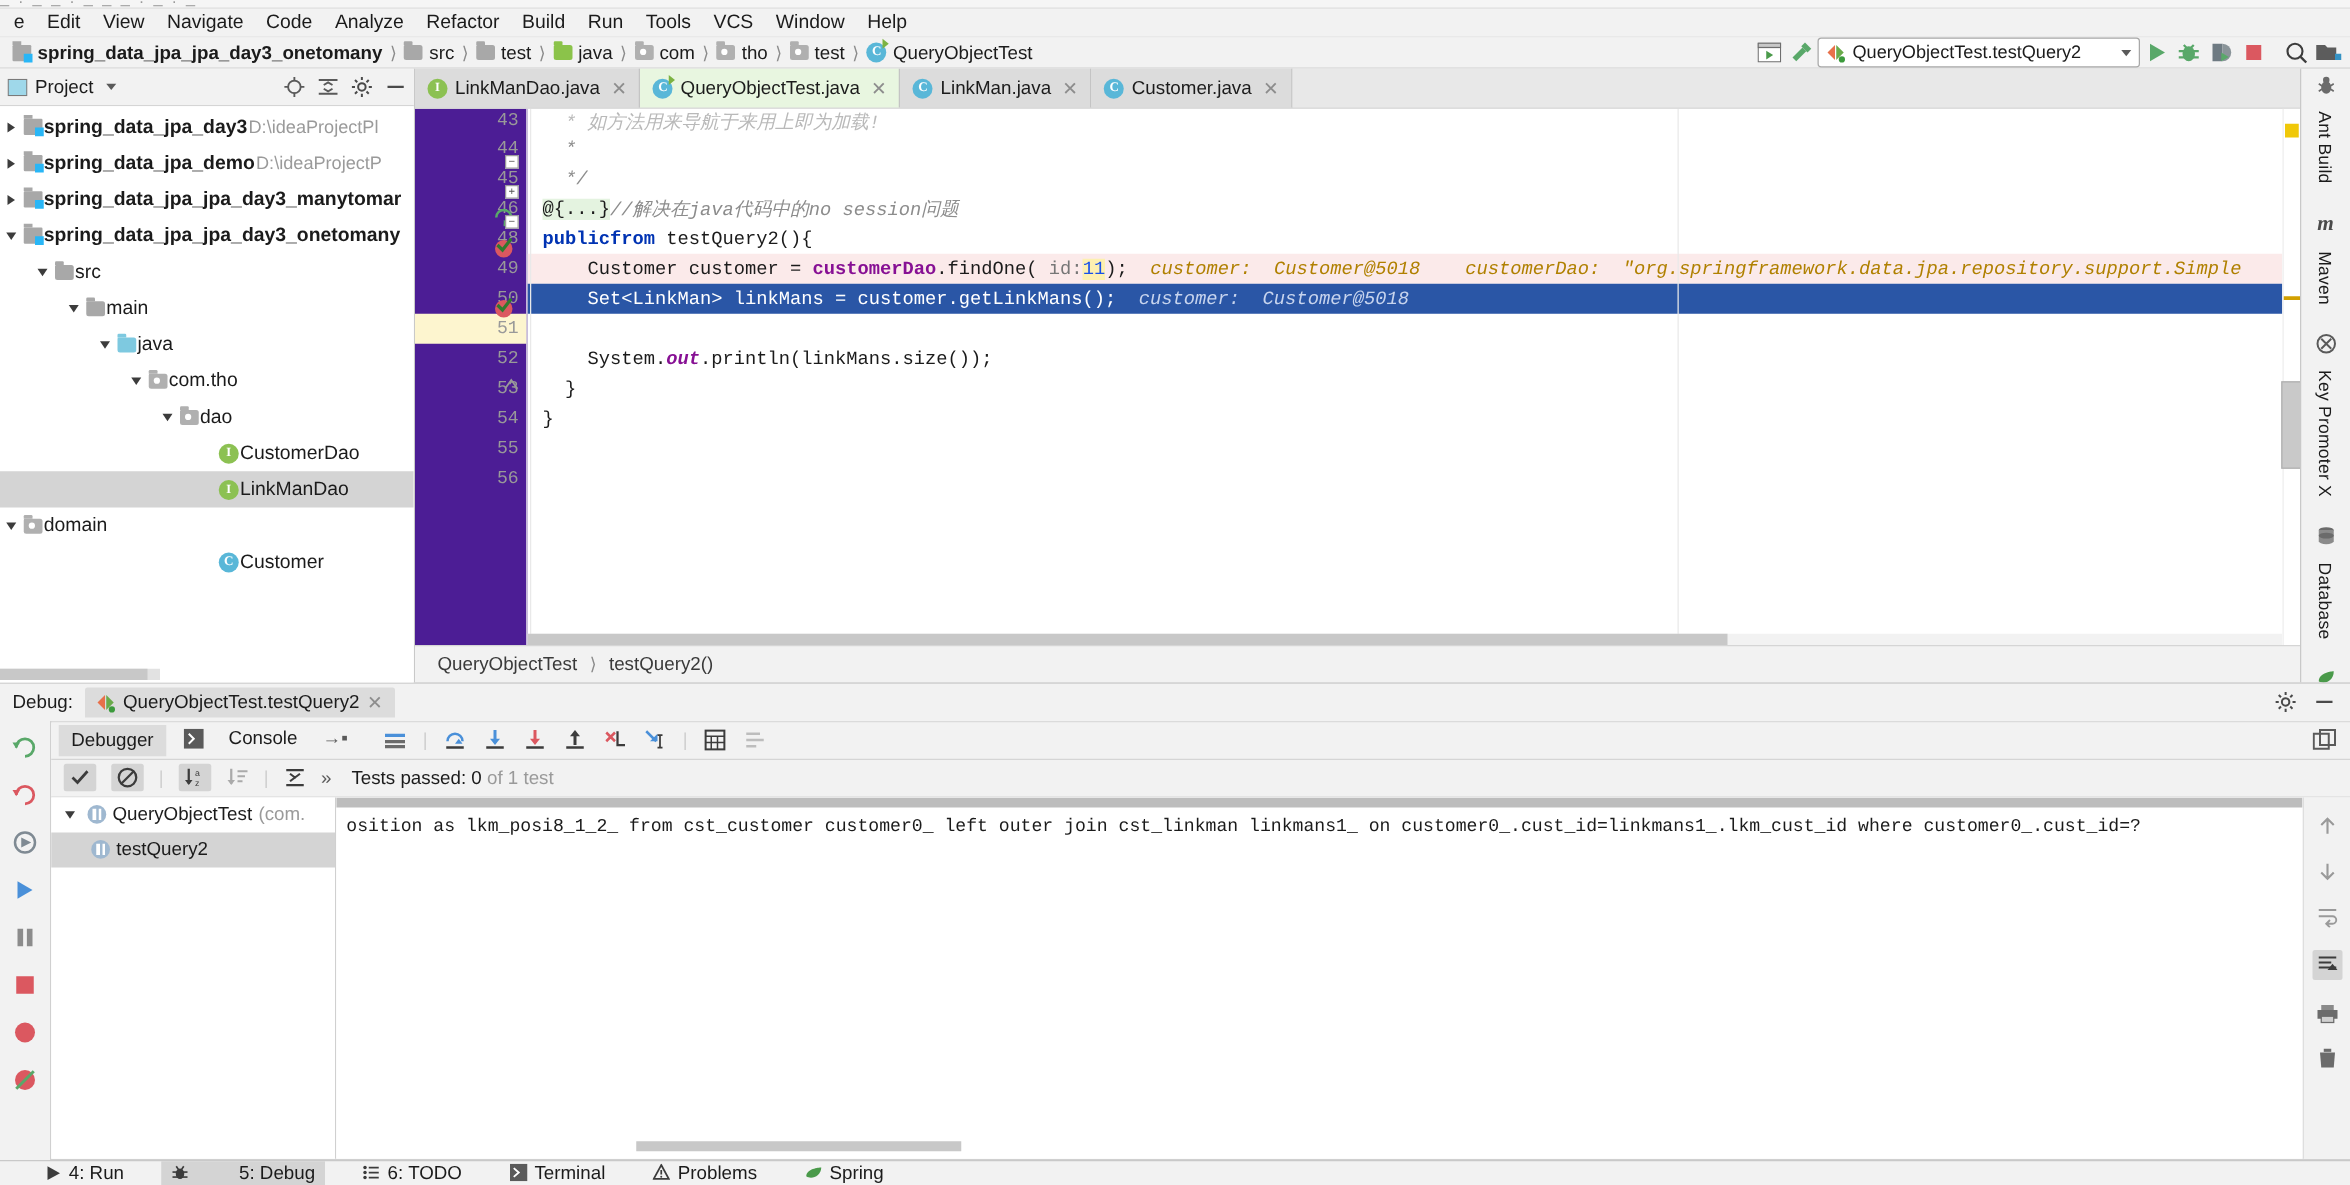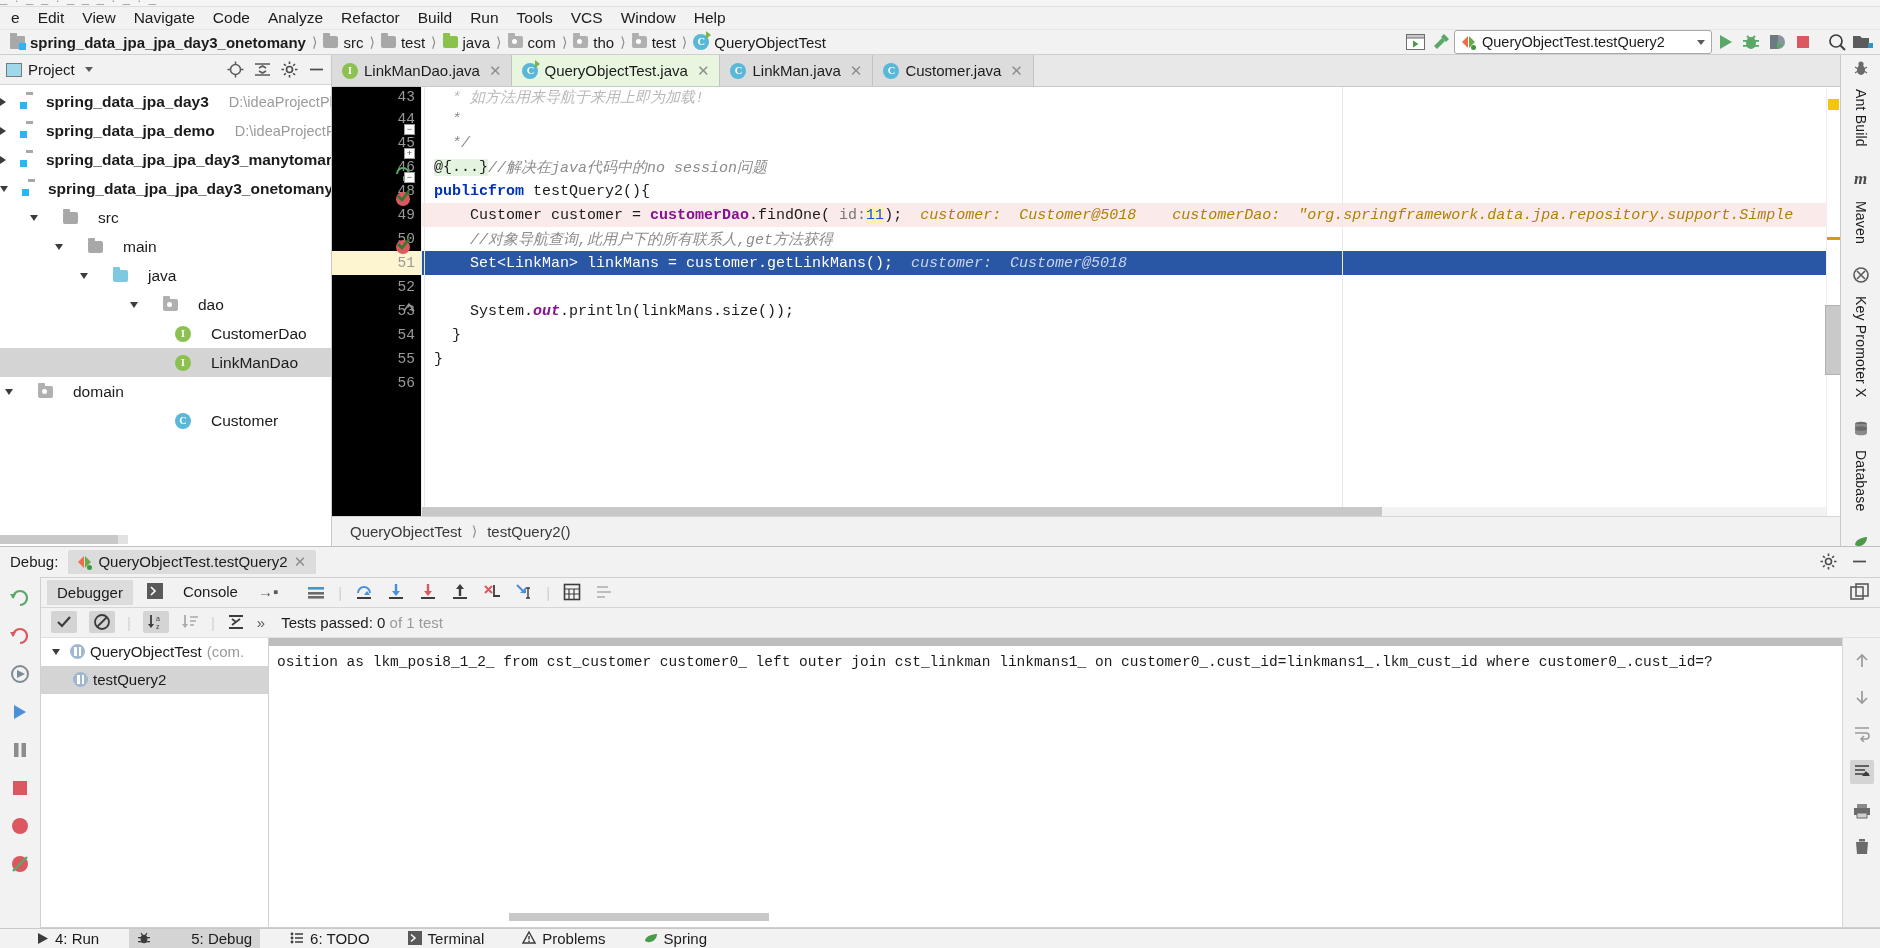--- a/index.html
+++ b/index.html
@@ -60,37 +60,37 @@
   .middle{ display:flex; flex:1 1 auto; min-height:0; }
   .leftcol{ width:332px; background:#fff; display:flex; flex-direction:column; border-right:1px solid #c9c9c9;}
   .centercol{ flex:1 1 auto; display:flex; flex-direction:column; min-width:0; background:#fff;}
   .rightbar{ width:40px; background:#f2f2f2; border-left:1px solid #c9c9c9; display:flex; flex-direction:column; align-items:center; padding-top:4px;}
 
   
   .pwhead{ height:30px; background:#f2f2f2; display:flex; align-items:center; padding:0 6px; border-bottom:1px solid #d5d5d5; gap:6px;}
   .pwhead .ttl{ font-size:15px; }
   .pwicons{ margin-left:auto; display:flex; align-items:center; gap:10px; color:#555;}
   .tree{ flex:1 1 auto; overflow:hidden; background:#fff; padding-top:2px; position:relative;}
-  .trow{ height:29px; display:flex; align-items:center; gap:20px; padding-right:4px; white-space:nowrap; font-size:15.5px;}
+  .trow{ height:29px; display:flex; align-items:center; gap:1px; padding-right:4px; white-space:nowrap; font-size:15.5px;}
   .trow.sel{ background:#d4d4d4; }
   .tw{ width:18px; display:flex; align-items:center; justify-content:center; color:#3c3c3c; font-size:12px;}
   .arr-r::before{content:"";display:inline-block;width:0;height:0;border-left:6px solid #3c3c3c;border-top:4px solid transparent;border-bottom:4px solid transparent;}
   .arr-d::before{content:"";display:inline-block;width:0;height:0;border-top:6px solid #3c3c3c;border-left:4px solid transparent;border-right:4px solid transparent;}
   .tname{ font-weight:normal; }
   .tname.b{ font-weight:bold; }
   .tpath{ color:#9a9a9a; font-size:14.5px; }
 
   
   .tabs{ height:32px; background:#e8e8e8; display:flex; align-items:stretch; border-bottom:1px solid #c9c9c9;}
   .tab{ display:flex; align-items:center; gap:6px; padding:0 10px; background:#dcdcdc; border-right:1px solid #c4c4c4; font-size:15px; color:#1b1b1b;}
   .tab.active{ background:#e8f6e0; }
   .tab .x{ color:#8d8d8d; font-size:15px; margin-left:3px;}
 
   .editor{ flex:1 1 auto; display:flex; min-height:0; background:#fff; position:relative; overflow:hidden;}
-  .gutter{ width:90px; background:#000000; border-right:1px solid #eee; position:relative;}
+  .gutter{ width:90px; background:#4c1d95; border-right:1px solid #eee; position:relative;}
   .gline{ height:24px; display:flex; align-items:center; justify-content:flex-end; padding-right:6px; font-family:"Liberation Mono",monospace; font-size:14.5px; color:#999;}
   .gmark{ position:absolute; }
   .code{ flex:1 1 auto; position:relative; font-family:"Liberation Mono",monospace; font-size:15px; overflow:hidden; white-space:nowrap;}
   .cline{ height:24px; display:flex; align-items:center; padding-left:12px; white-space:pre; }
   .cline.hl-pink{ background:#fbeaea; }
   .cline.hl-sel{ background:#2a56a6; color:#fff; }
   .kw{ color:#0033b3; font-weight:bold; }
   .cm{ color:#8c8c8c; font-style:italic; }
   .fld{ color:#871094; font-weight:bold; }
   .num{ color:#1750eb; }
@@ -337,20 +337,25 @@
         <div class="trow" style="padding-left:50px;">
           <span class="tw arr-d"></span>
           <span class="ico folder"></span>
           <span class="tname">main</span>
         </div>
         <div class="trow" style="padding-left:75px;">
           <span class="tw arr-d"></span>
           <span class="ico folder blue"></span>
           <span class="tname">java</span>
         </div>
+        <div class="trow" style="padding-left:100px;">
+          <span class="tw arr-d"></span>
+          <span class="ico folder pkg"></span>
+          <span class="tname">com.tho</span>
+        </div>
         <div class="trow" style="padding-left:125px;">
           <span class="tw arr-d"></span>
           <span class="ico folder pkg"></span>
           <span class="tname">dao</span>
         </div>
         <div class="trow" style="padding-left:175px;">
           <span class="ico iface">I</span>
           <span class="tname">CustomerDao</span>
         </div>
         <div class="trow sel" style="padding-left:175px;">
@@ -443,21 +448,20 @@
           </span>
         </div>
 
         <div class="code">
           <div class="cline cm" style="height:20px; overflow:hidden; color:#b9b9b9;">  * 如方法用来导航于来用上即为加载!</div>
           <div class="cline cm">  *</div>
           <div class="cline cm">  */</div>
           <div class="cline"><span class="anno">@{...}</span><span class="cm">//解决在java代码中的no session问题</span></div>
           <div class="cline"><span class="kw">public</span> <span class="kw">from</span> testQuery2(){</div>
           <div class="cline hl-pink">    Customer customer = <span class="fld">customerDao</span>.findOne( <span class="param">id:</span> <span class="hintnum num">11</span>);&nbsp;&nbsp;<span class="inline">customer:  Customer@5018    customerDao:  "org.springframework.data.jpa.repository.support.Simple</span></div>
-          <div class="cline cm">    //对象导航查询,此用户下的所有联系人,get方法获得</div>
           <div class="cline hl-sel">    Set&lt;LinkMan&gt; linkMans = customer.getLinkMans();&nbsp;&nbsp;<span class="inlinegrey">customer:  Customer@5018</span></div>
           <div class="cline"></div>
           <div class="cline">    System.<span class="fld" style="font-style:italic;">out</span>.println(linkMans.size());</div>
           <div class="cline">  }</div>
           <div class="cline">}</div>
           <div class="cline"></div>
 
           <div style="position:absolute; left:2px; top:0; width:1px; height:100%; background:#e9e9e9;"></div>
           <div style="position:absolute; left:920px; top:0; width:1px; height:100%; background:#e9e9e9;"></div>
 

